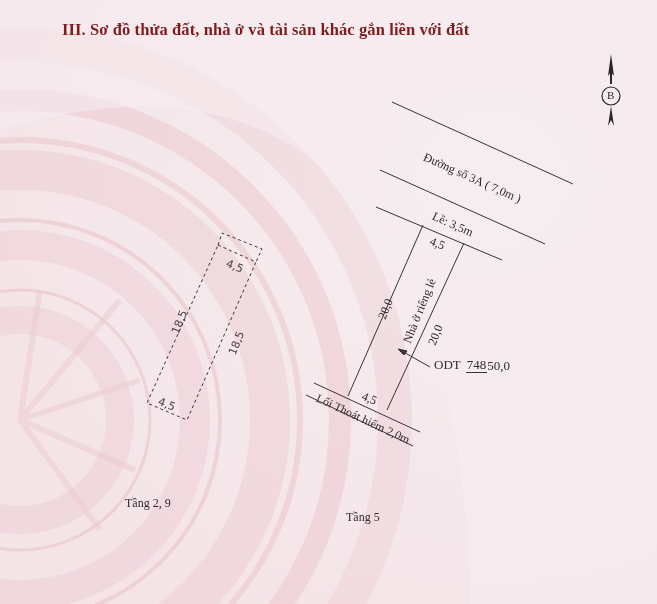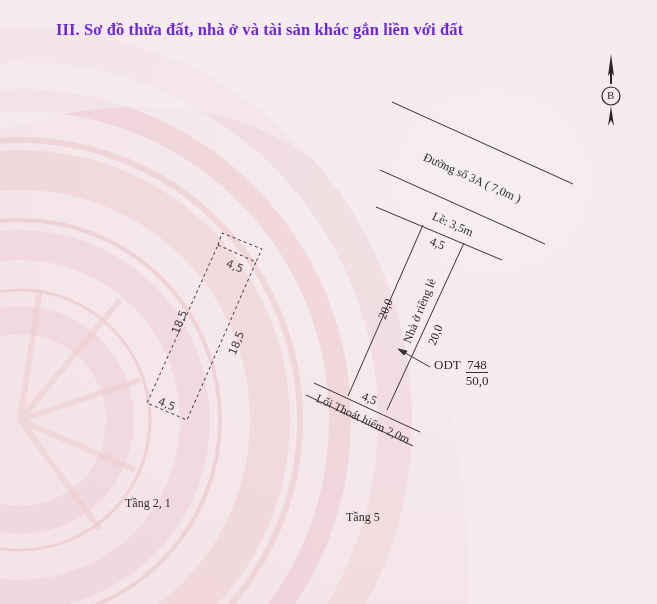--- a/index.html
+++ b/index.html
@@ -3,31 +3,31 @@
   <meta charset="utf-8">
   <style>
     html, body { margin: 0; padding: 0; }
     body {
       width: 657px; height: 604px; overflow: hidden; position: relative;
       background: #f7eef0;
       font-family: "Liberation Serif", serif;
     }
     .bg { position: absolute; left: 0; top: 0; width: 657px; height: 604px; }
     .title {
-      position: absolute; left: 56px; top: 20px;
+      position: absolute; left: 62px; top: 20px;
       font-family: "Liberation Serif", serif; font-weight: bold; font-size: 16.5px;
-      color: #6d28d9; letter-spacing: 0.1px; white-space: nowrap;
+      color: #7f1d1d; letter-spacing: 0.1px; white-space: nowrap;
     }
     .drawing { position: absolute; left: 0; top: 0; width: 657px; height: 604px; }
     .lbl { position: absolute; font-family: "Liberation Serif", serif; color: #2f2a2c; white-space: nowrap; transform-origin: 0 0; }
     .floor { font-size: 12px; }
     .dim { font-size: 12px; }
     .dim-sans { font-family: "DejaVu Sans", sans-serif; font-size: 11px; color: #4a4245; }
     .frac { position: absolute; left: 434px; top: 357px; display: flex; align-items: flex-start; gap: 5px; font-size: 13px; color: #2f2a2c; }
-    .frac .fr { display: flex; flex-direction: column; align-items: center; line-height: 15px; }
+    .frac .fr { display: flex; flex-direction: row; align-items: center; line-height: 15px; }
     .frac .num { border-bottom: 1px solid #3a3335; padding: 0 1px; }
     .compass { position: absolute; left: 598px; top: 52px; width: 26px; height: 78px; }
   </style>
 </head>
 <body>
 
 <svg class="bg" viewBox="0 0 657 604" xmlns="http://www.w3.org/2000/svg">
   <defs>
     <radialGradient id="bgGrad" cx="75%" cy="30%" r="80%">
       <stop offset="0%" stop-color="#f6eef0"></stop>
@@ -104,14 +104,14 @@
     <span class="num">748</span>
     <span class="den">50,0</span>
   </span>
 </div>
 
 <span class="lbl dim-sans" style="left:229px;top:257px;transform:rotate(22deg);">4,5</span>
 <span class="lbl dim-sans" style="left:169px;top:331px;transform:rotate(-68deg);">18,5</span>
 <span class="lbl dim-sans" style="left:226px;top:352px;transform:rotate(-68deg);">18,5</span>
 <span class="lbl dim-sans" style="left:161px;top:395px;transform:rotate(22deg);">4,5</span>
 
-<span class="lbl floor" style="left:125px;top:496px;">Tầng 2, 1</span>
+<span class="lbl floor" style="left:125px;top:496px;">Tầng 2, 9</span>
 <span class="lbl floor" style="left:346px;top:510px;">Tầng 5</span>
 
 </body></html>

